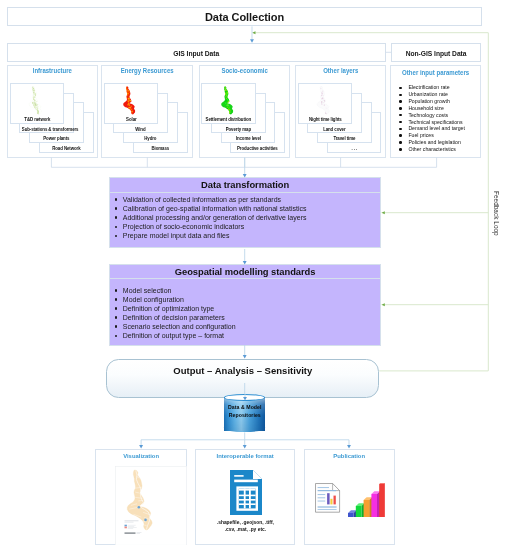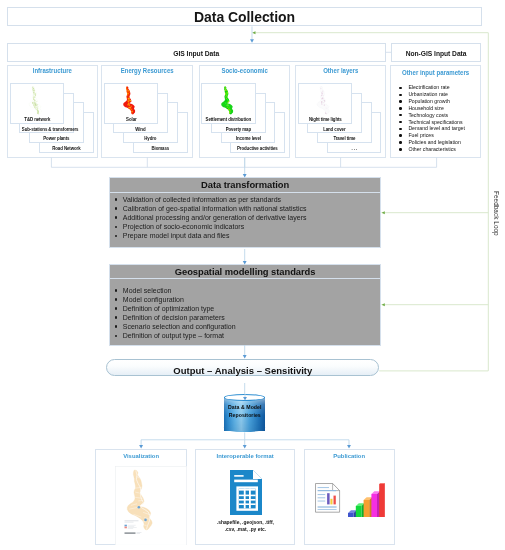--- a/index.html
+++ b/index.html
@@ -7,21 +7,21 @@
   body{width:505px;height:550px;background:#ffffff;font-family:"Liberation Sans",sans-serif;overflow:hidden;position:relative;
        -webkit-font-smoothing:antialiased;}
   #root{position:absolute;left:0;top:0;width:505px;height:550px;}
 
   
   .box{position:absolute;box-sizing:border-box;border:1px solid #d5e0ec;background:#fff;}
   .hdr-txt{font-weight:bold;color:#161616;text-align:center;}
 
   
   #title-box{left:6.7px;top:7.3px;width:475.7px;height:19.1px;}
-  #title-box .hdr-txt{font-size:14px;line-height:18.5px;letter-spacing:-0.06px;}
+  #title-box .hdr-txt{font-size:11px;line-height:18.5px;letter-spacing:-0.06px;}
 
   #gis-box{left:6.6px;top:42.6px;width:379.3px;height:19.8px;}
   #gis-box .hdr-txt{font-size:6.75px;line-height:19.6px;letter-spacing:-0.03px;}
 
   #nongis-box{left:391.2px;top:42.6px;width:89.8px;height:19.8px;}
   #nongis-box .hdr-txt{font-size:6.7px;line-height:19.6px;letter-spacing:-0.03px;}
 
   
   .cat{position:absolute;box-sizing:border-box;border:1px solid #dae4ef;background:#fff;top:65.2px;height:92.4px;}
   .cat-title{position:absolute;left:0;right:0;top:0.7px;text-align:center;font-size:6.7px;font-weight:bold;
@@ -33,34 +33,34 @@
   .thumb{position:absolute;left:17.3px;top:2.5px;width:14.6px;height:28.8px;}
 
   
   #other-params{left:389.9px;top:65.2px;width:91.3px;height:92.4px;}
   #other-params .cat-title{font-size:6.75px;top:2.4px;}
   .op-list{position:absolute;left:4.2px;top:18.3px;margin:0;padding:0;list-style:none;}
   .op-list li{position:relative;padding-left:13.3px;font-size:5.2px;line-height:6.83px;color:#141414;white-space:nowrap;}
   .op-list li:before{content:"";position:absolute;left:4.1px;top:2.2px;width:2.4px;height:2.4px;border-radius:50%;background:#111;}
 
   
-  .mbox{position:absolute;box-sizing:border-box;border:1px solid #d5e0ec;background:#a3a3a3;}
+  .mbox{position:absolute;box-sizing:border-box;border:1px solid #d5e0ec;background:#c4b5fd;}
   .mbox .mtitle{position:absolute;left:0;right:0;top:0;height:13.5px;line-height:13.8px;text-align:center;
                 font-size:9.4px;font-weight:bold;color:#131313;border-bottom:1px solid #d5e0ec;letter-spacing:-0.05px;}
   .mlist{position:absolute;margin:0;padding:0;list-style:none;}
   .mlist li{position:relative;padding-left:12.8px;font-size:7px;line-height:9.1px;color:#1b1b1b;white-space:nowrap;}
   .mlist li:before{content:"";position:absolute;left:4.7px;top:3.3px;width:2.6px;height:2.6px;border-radius:50%;background:#1b1b1b;}
 
   #dtrans{left:109px;top:177.4px;width:272.2px;height:70.9px;}
   #dtrans .mlist{left:0px;top:16.6px;}
   #gmodel{left:109px;top:263.5px;width:272.2px;height:82.1px;}
   #gmodel .mlist{left:0px;top:21.3px;}
 
   
-  #output-box{position:absolute;left:106.4px;top:358.6px;width:272.8px;height:17px;border:0.9px solid #a8c2d2;
+  #output-box{position:absolute;left:106.4px;top:358.6px;width:272.8px;height:39px;border:0.9px solid #a8c2d2;
               border-radius:12.5px;background:linear-gradient(to bottom,#ffffff 0%,#fbfdfe 40%,#eef4f9 78%,#e6eff6 100%);box-sizing:border-box;}
   #output-box .olabel{position:absolute;left:0;right:0;top:0;bottom:0;text-align:center;line-height:22.2px;
                       font-size:9.5px;font-weight:bold;color:#111;letter-spacing:0.02px;}
 
   
   .obox{position:absolute;box-sizing:border-box;border:1px solid #d9e3ee;background:#fff;top:449.4px;height:95.8px;}
   .obox .otitle{position:absolute;left:0;right:0;top:1.6px;text-align:center;font-size:6.2px;font-weight:bold;color:#3c9ad3;transform:scaleX(0.95);}
   .ocap{position:absolute;left:0;right:0;text-align:center;font-size:4.85px;line-height:7.5px;color:#111;font-weight:bold;letter-spacing:0.02px;}
   .oicon{position:absolute;}
   .obox:nth-child(1) .oicon{left:19.1px;top:15.4px;}

